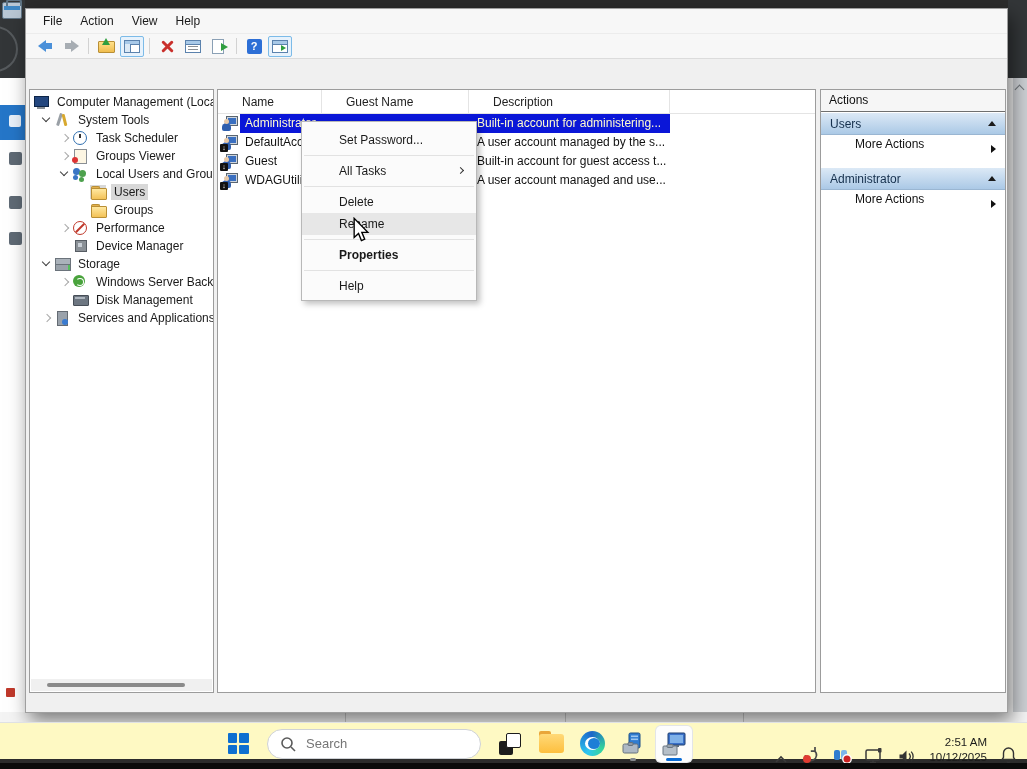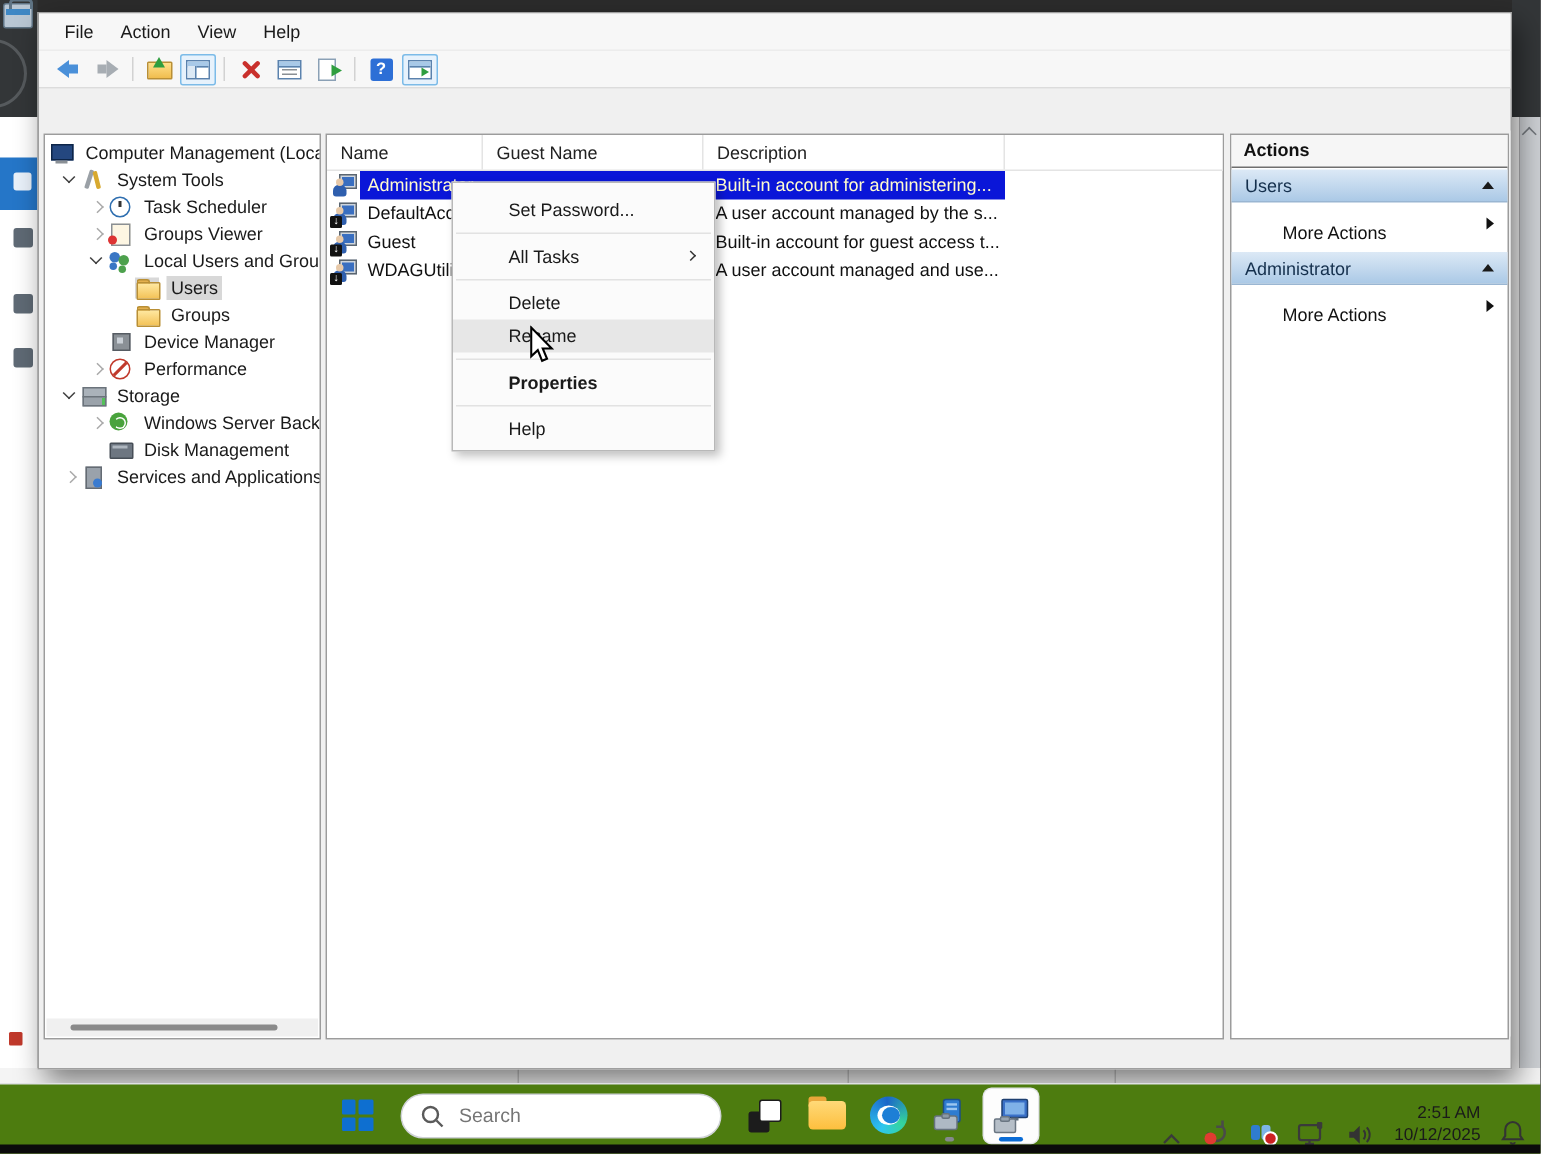--- a/index.html
+++ b/index.html
@@ -115,58 +115,58 @@
   .ic-disk::before{content:'';position:absolute;left:1px;top:2px;width:14px;height:9px;background:#6d7681;border:1px solid #474e57;border-radius:1px}
   .ic-disk::after{content:'';position:absolute;left:3px;top:4px;width:10px;height:2px;background:#aeb6bf}
   .ic-services::before{content:'';position:absolute;left:3px;top:0;width:9px;height:13px;background:#9aa2ab;border:1px solid #646b73}
   .ic-services::after{content:'';position:absolute;left:8px;bottom:0;width:6px;height:6px;background:#3a7bd0;border-radius:50%}
 
   .tree-hscroll{position:absolute;left:1px;right:1px;bottom:1px;height:12px;background:#f0f0f0}
   .tree-hscroll .thumb{position:absolute;left:16px;top:4px;width:138px;height:4px;background:#8a8a8a;border-radius:2px}
 
   
   .lhead{display:flex;height:24px;border-bottom:1px solid #e4e4e4;font-size:12px;color:#222;background:#fff}
-  .hc{padding-left:9px;display:flex;align-items:center;border-right:1px solid #e4e4e4;height:100%}
+  .hc{padding-left:24px;display:flex;align-items:center;border-right:1px solid #e4e4e4;height:100%}
   .hc.c1{width:104px}.hc.c2{width:147px}.hc.c3{width:201px}
   .lrow{position:relative;height:19px;font-size:12px;color:#111}
   .uic{position:absolute;left:4px;top:2px;width:16px;height:15px}
   .uic .mon{position:absolute;right:0;top:0;width:12px;height:10px;background:#cfd6dd;border:1px solid #5a6570}
   .uic .scr{position:absolute;right:2px;top:2px;width:8px;height:6px;background:#3a6fc0}
   .uic .per{position:absolute;left:0;bottom:0;width:9px;height:8px;background:#2f5fae;border-radius:50% 50% 2px 2px}
   .uic .per::before{content:'';position:absolute;left:2px;top:-4px;width:5px;height:5px;border-radius:50%;background:#e7c9a9}
   .uic.dis::after{content:'↓';position:absolute;left:-2px;bottom:-2px;width:8px;height:8px;background:#111;border-radius:1px;color:#fff;font-size:7px;line-height:8px;text-align:center}
   .rowhl{position:absolute;left:22px;top:0;width:430px;height:19px;line-height:19px}
   .rowhl .nm{position:absolute;left:5px;white-space:nowrap}
   .rowhl .ds{position:absolute;left:237px;width:192px;overflow:hidden;white-space:nowrap}
   .lrow.sel .rowhl{background:#0a16d8;color:#fffbcf}
 
   
-  .ap-title{height:22px;line-height:21px;font-weight:bold;font-size:12px;padding-left:8px;border-bottom:1px solid #6f6f6f;background:#f6f6f6;color:#111}
+  .ap-title{height:22px;line-height:21px;font-weight:normal;font-size:12px;padding-left:8px;border-bottom:1px solid #6f6f6f;background:#f6f6f6;color:#111}
   .ap-sec{height:22px;background:linear-gradient(#dce9f6,#abc9e6);border-bottom:1px solid #9ab6d2;display:flex;align-items:center;padding:0 9px;font-size:12px;color:#15304d;position:relative;margin-top:1px}
   .tri-up{margin-left:auto;width:0;height:0;border-left:4px solid transparent;border-right:4px solid transparent;border-bottom:5px solid #1a1a1a}
-  .ap-item{height:25px;display:flex;align-items:flex-end;padding-left:34px;font-size:12px;color:#111;position:relative;margin-top:2px}
+  .ap-item{height:25px;display:flex;align-items:flex-start;padding-left:34px;font-size:12px;color:#111;position:relative;margin-top:2px}
   .tri-r{position:absolute;right:9px;top:8px;width:0;height:0;border-top:4px solid transparent;border-bottom:4px solid transparent;border-left:5px solid #111}
   .ap-gap{height:5px}
 
   
   .status{position:absolute;left:0;right:0;bottom:0;height:21px;background:#f1f1f1;border-top:1px solid #dcdcdc;display:flex;align-items:center;padding-left:8px;font-size:12px;color:#1a1a1a}
   .status i{position:absolute;top:3px;bottom:3px;width:1px;background:#d6d6d6}
 
   
   .cmenu{position:absolute;left:301px;top:121px;width:176px;background:#fbfbfb;border:1px solid #b8b8b8;
     box-shadow:3px 3px 6px rgba(0,0,0,.25);padding:7px 0 3px;z-index:50;font-size:12px;color:#1a1a1a}
   .mi{height:22px;line-height:22px;padding-left:37px;position:relative}
   .mi.hover{background:#e7e7e7}
   .mi.bold{font-weight:bold}
   .msep{height:1px;background:#e2e2e2;margin:4px 2px}
   .sub-arr{position:absolute;right:13px;top:8px;width:5px;height:5px;border-top:1.4px solid #333;border-right:1.4px solid #333;transform:rotate(45deg)}
   .cursor{position:absolute;left:352px;top:217px;z-index:60}
 
   
-  .taskbar{position:absolute;left:0;top:722px;width:1027px;height:48px;background:#4d7c0f;border-top:1px solid #dfe1e4;z-index:20}
+  .taskbar{position:absolute;left:0;top:722px;width:1027px;height:37px;background:#fef9c3;border-top:1px solid #dfe1e4;z-index:20}
   .tb-center{position:absolute;left:220px;top:0;height:41px;display:flex;align-items:center;gap:5px}
   .tbtn{width:36px;height:36px;display:flex;align-items:center;justify-content:center;border-radius:5px;position:relative}
   .tbtn.active{background:#fdfdfd;box-shadow:0 0 0 1px #e3e5e8}
   .run-dot{position:absolute;left:15px;bottom:1px;width:6px;height:3px;background:#85898d;border-radius:2px}
   .active-bar{position:absolute;left:10px;bottom:1px;width:16px;height:3px;background:#0a6cd6;border-radius:2px}
   .startlogo{width:21px;height:21px;display:grid;grid-template-columns:1fr 1fr;grid-template-rows:1fr 1fr;gap:2px}
   .startlogo b{background:#0e6fd0;border-radius:1px}
   .searchbox{width:214px;height:30px;background:#fff;border:1px solid #cfd2d6;border-radius:15px;display:flex;align-items:center;padding:0 12px;gap:8px;margin:0 6px}
   .searchbox input{border:none;outline:none;font-size:13px;color:#444;width:150px;background:transparent;font-family:inherit}
   .tview{width:22px;height:22px;position:relative}
@@ -299,31 +299,31 @@
             </span>
         </div>
         <div class="trow l3">
           <span class="chev"></span>
           <span class="tgrp">
               <span class="tic ic-folder"></span>
               <span class="tlbl">Groups</span>
             </span>
         </div>
         <div class="trow l2">
+          <span class="chev col"></span>
+          <span class="tgrp">
+              <span class="tic ic-perf"></span>
+              <span class="tlbl">Performance</span>
+            </span>
+        </div>
+        <div class="trow l2">
           <span class="chev"></span>
           <span class="tgrp">
               <span class="tic ic-device"></span>
               <span class="tlbl">Device Manager</span>
-            </span>
-        </div>
-        <div class="trow l2">
-          <span class="chev col"></span>
-          <span class="tgrp">
-              <span class="tic ic-perf"></span>
-              <span class="tlbl">Performance</span>
             </span>
         </div>
         <div class="trow l1">
           <span class="chev exp"></span>
           <span class="tgrp">
               <span class="tic ic-storage"></span>
               <span class="tlbl">Storage</span>
             </span>
         </div>
         <div class="trow l2">

